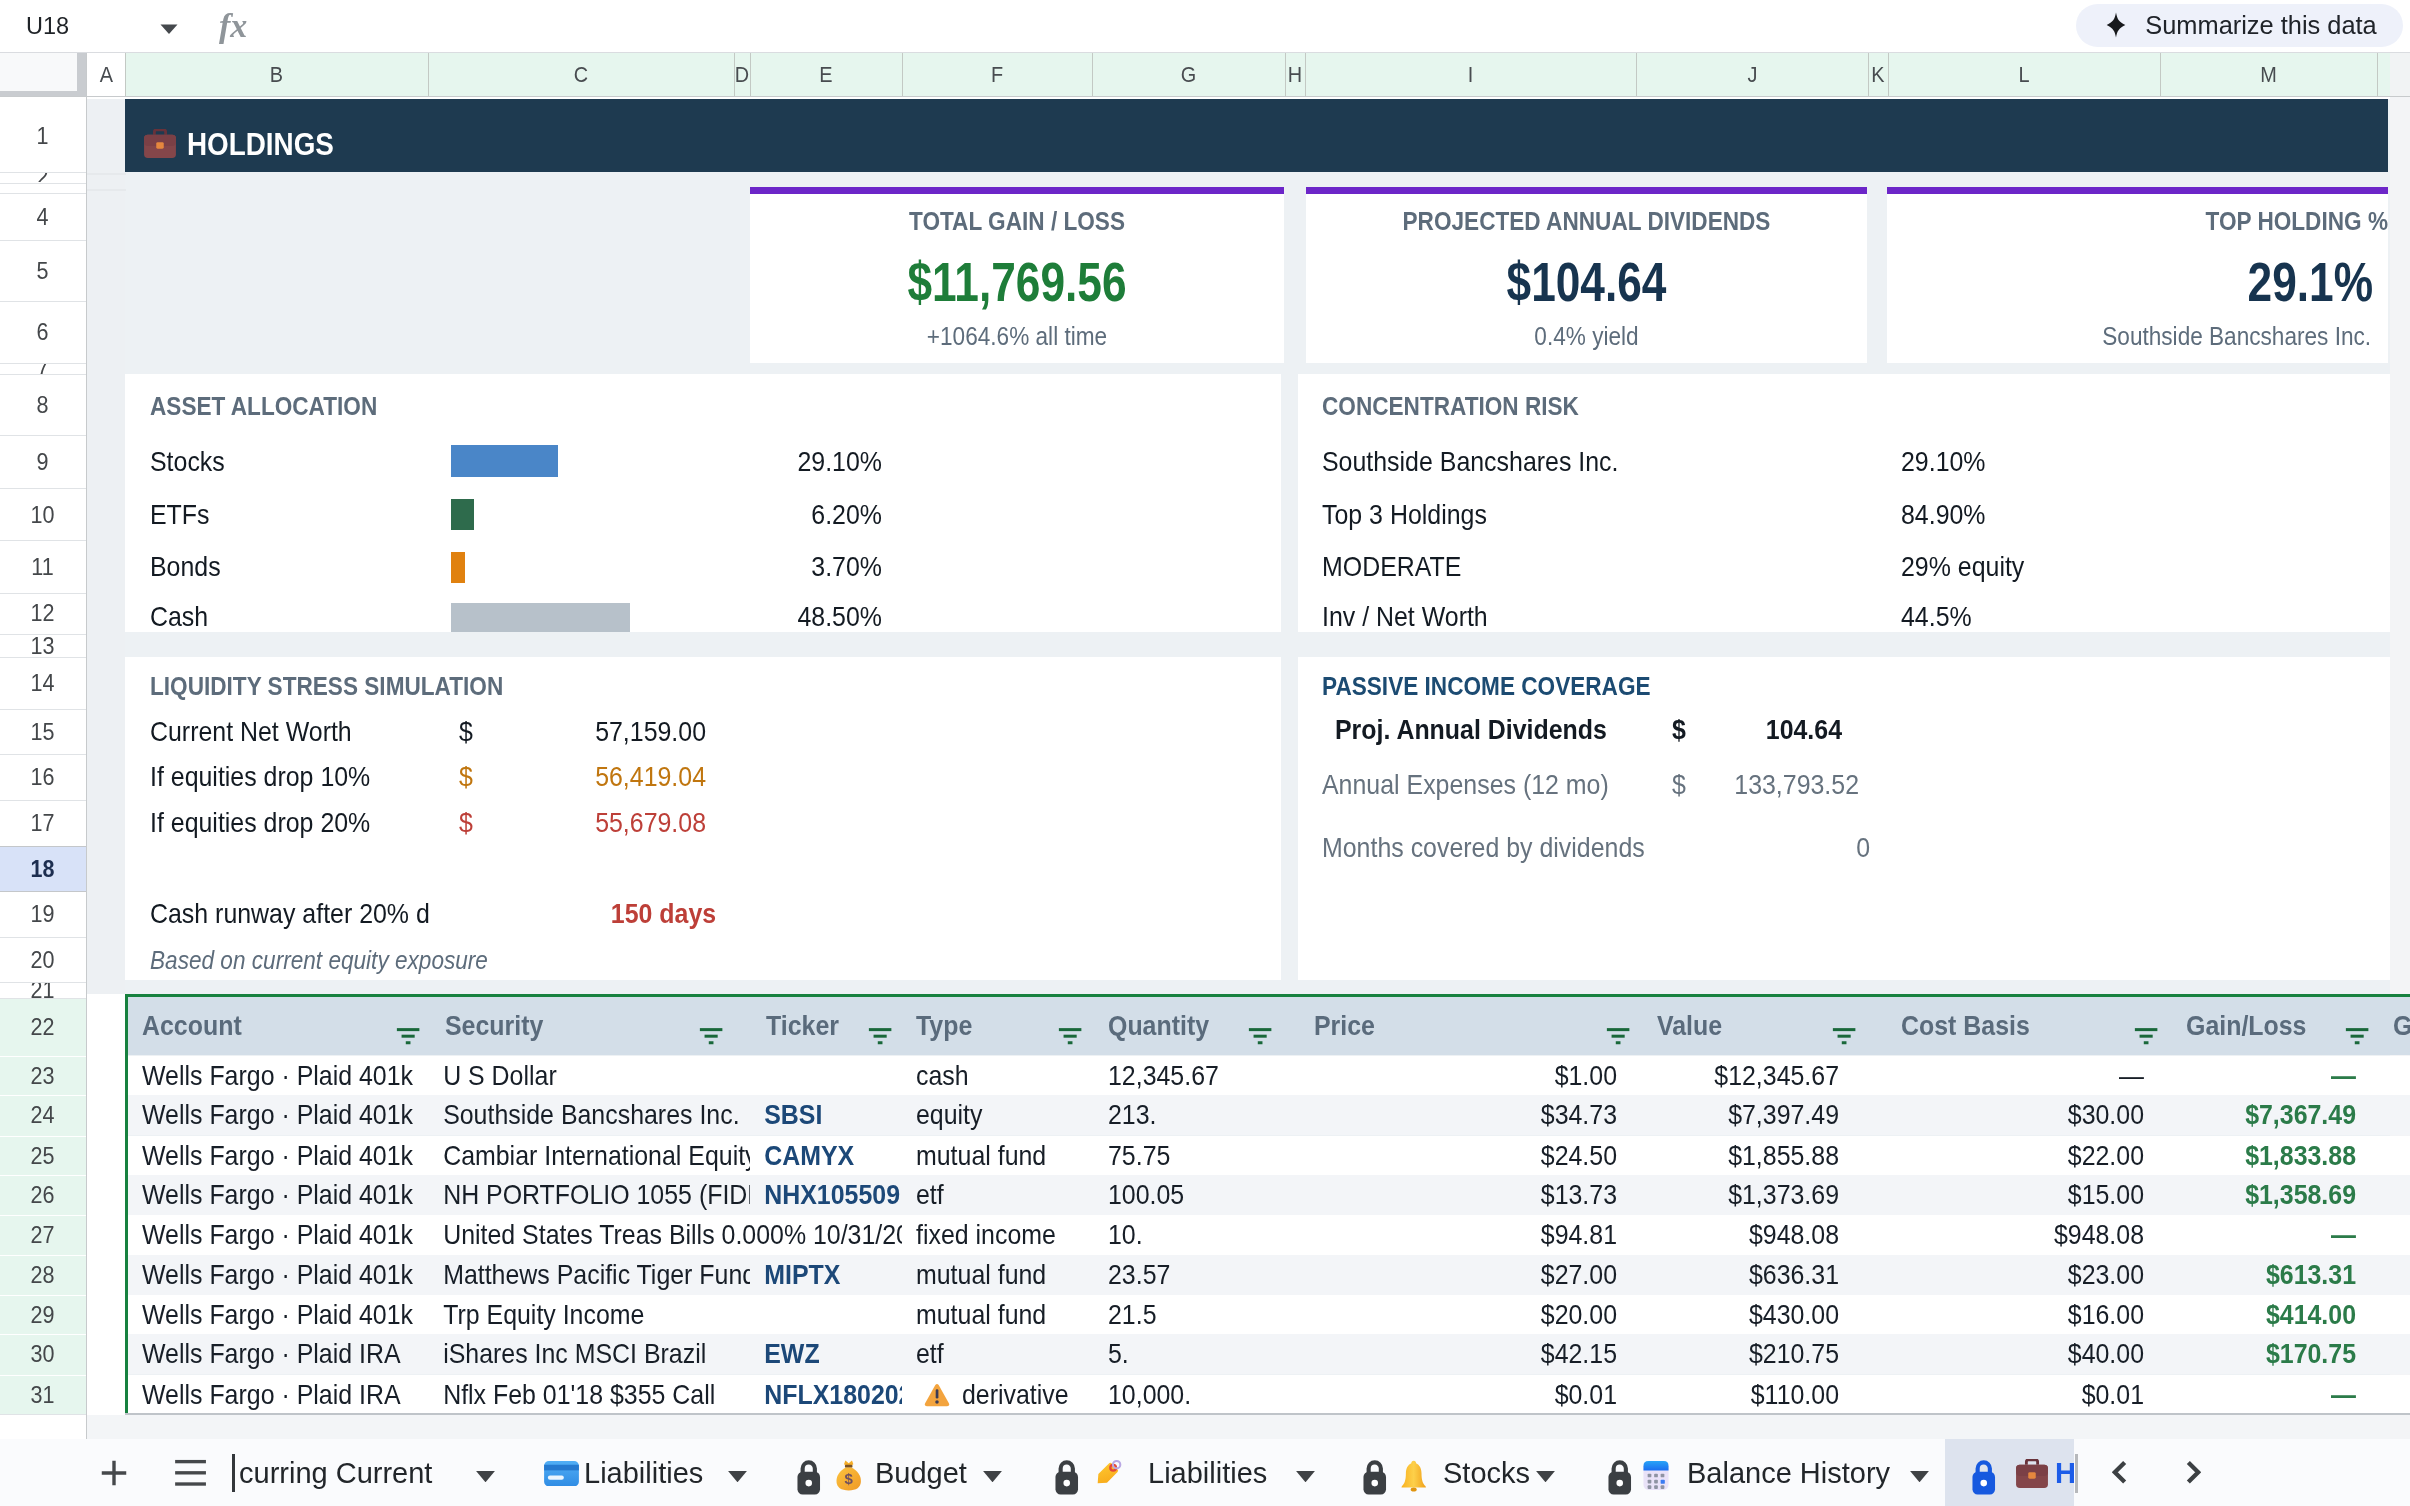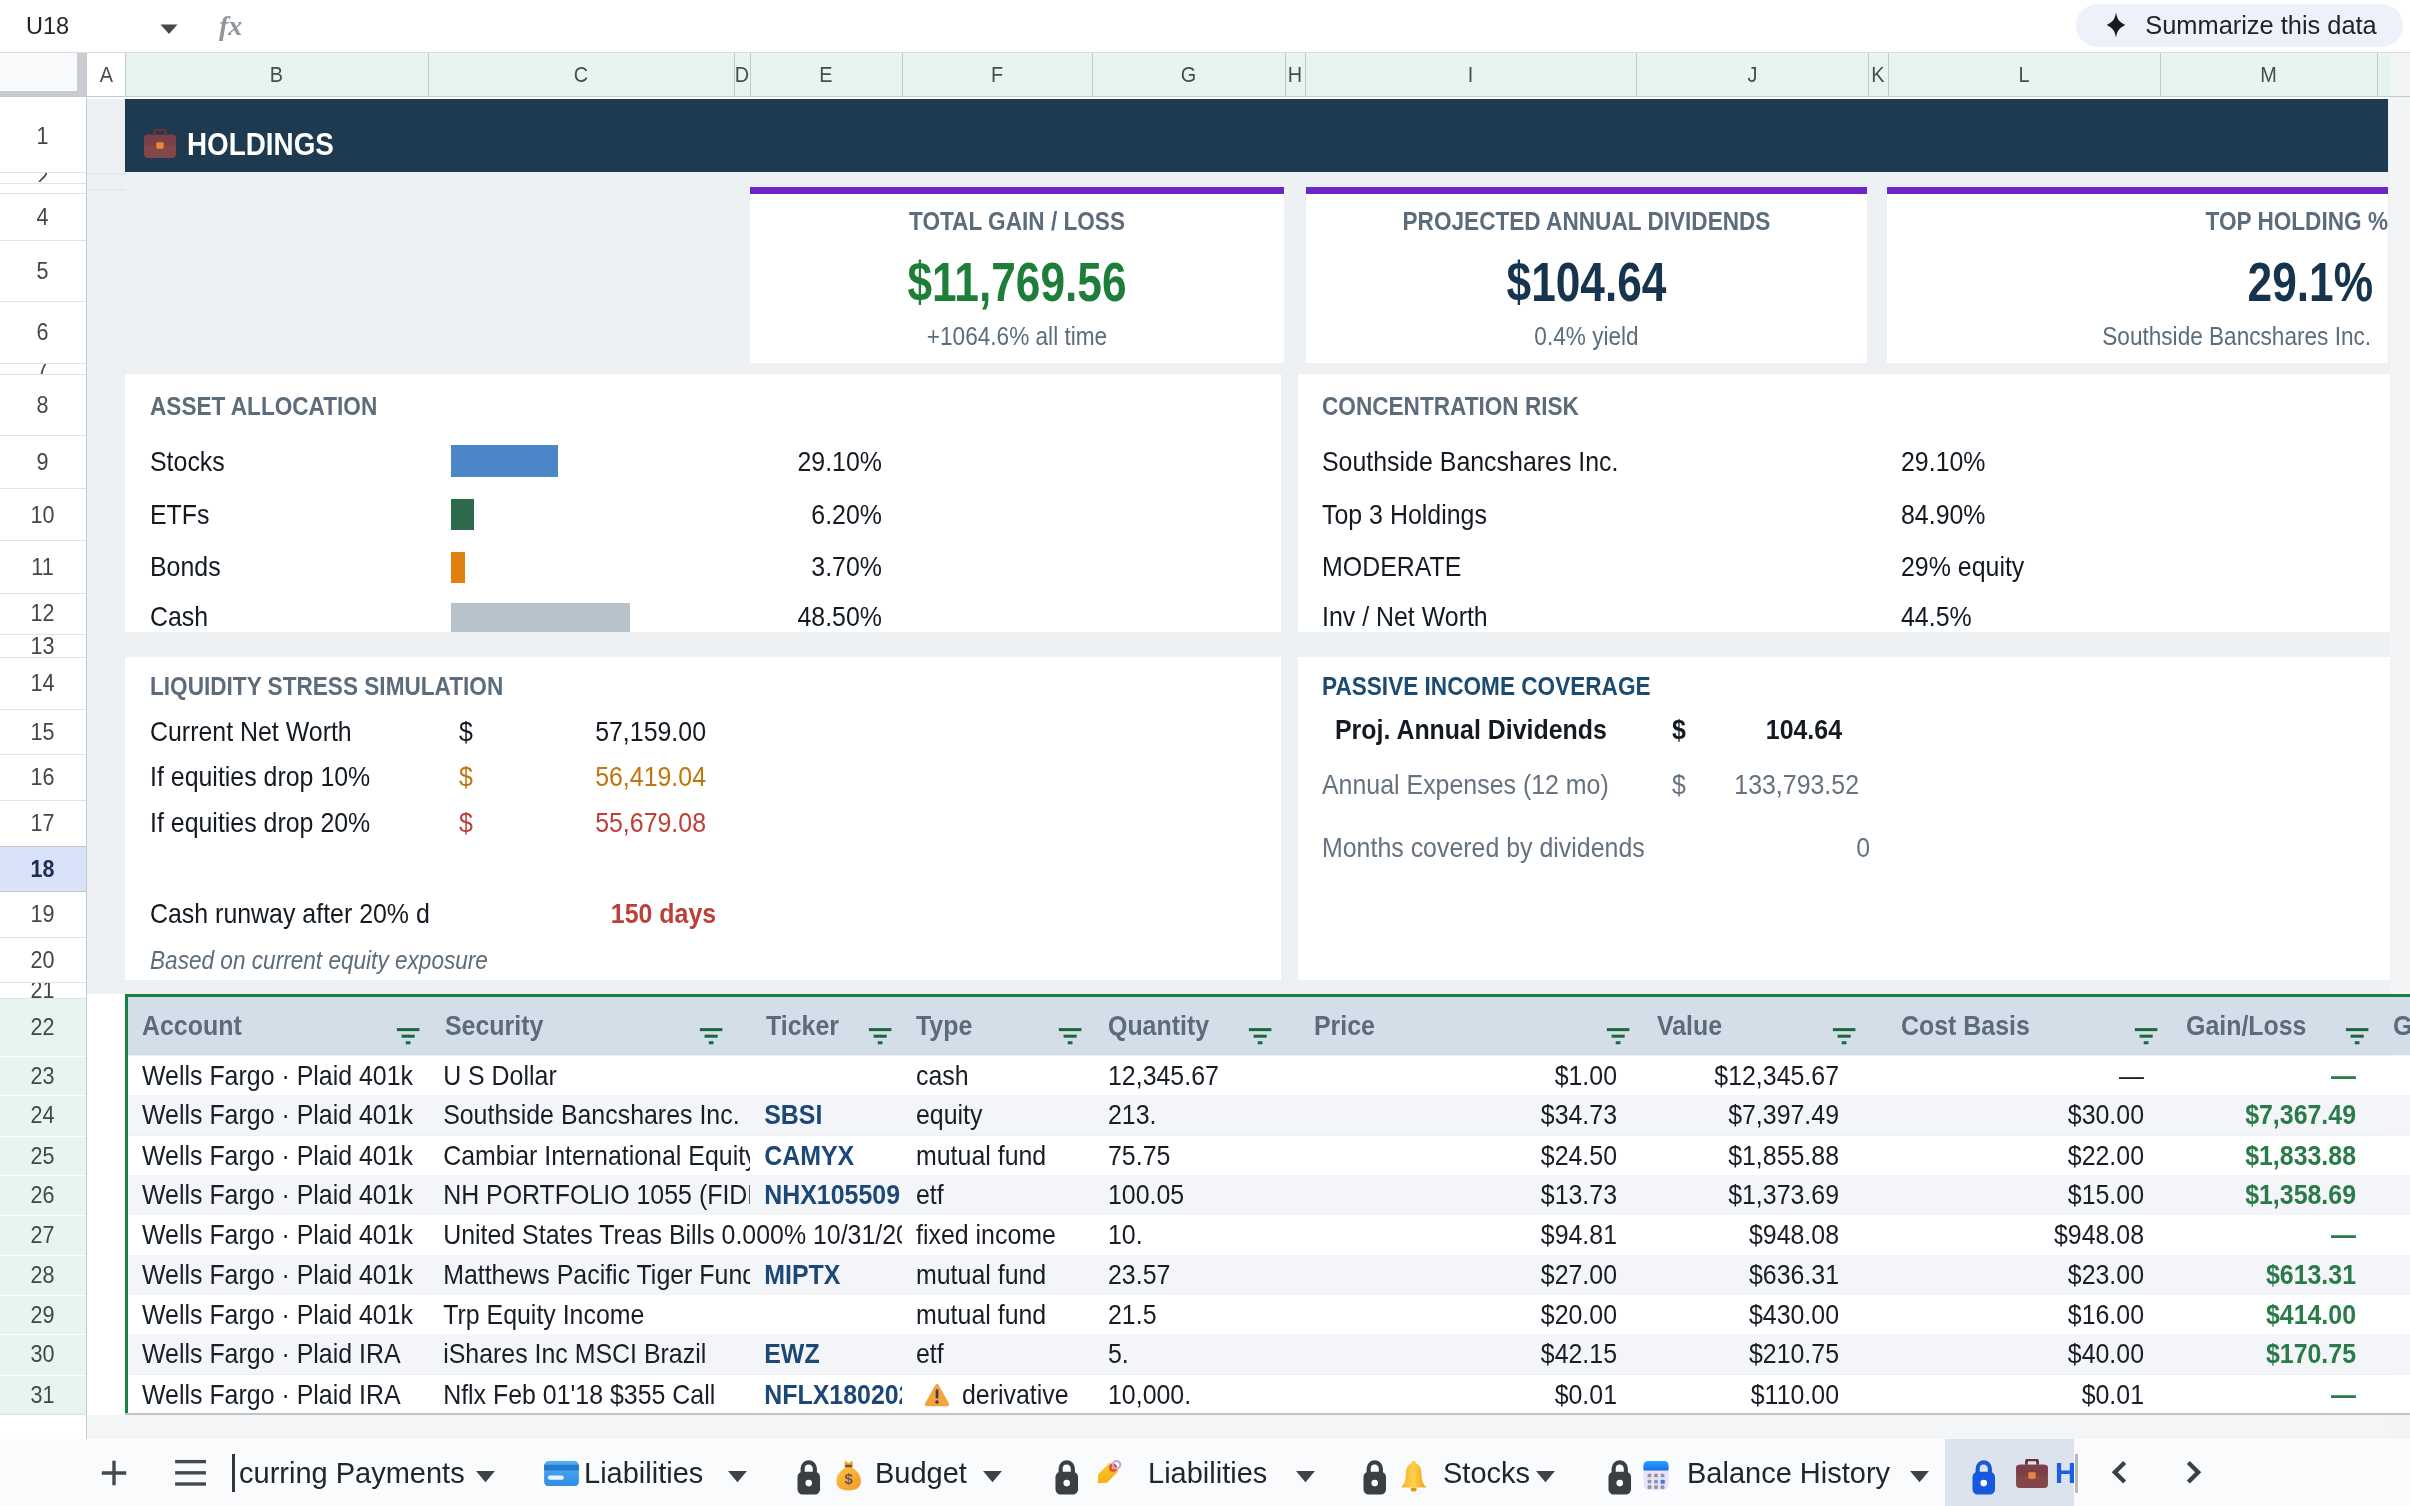--- a/index.html
+++ b/index.html
@@ -4,21 +4,21 @@
 <style>
   html,body{margin:0;padding:0;}
   body{width:2411px;height:1507px;overflow:hidden;background:#fff;
        font-family:"Liberation Sans",sans-serif;}
   #root{position:relative;width:2411px;height:1507px;overflow:hidden;background:#fff;}
   .abs{position:absolute;}
   .fcen{display:flex;align-items:center;}
   
   #topbar{left:0;top:0;width:2411px;height:53px;background:#fff;}
   #nameU18{left:26px;top:0;height:53px;font-size:23.5px;color:#1f2327;}
-  #fx{left:219px;top:0;height:51px;font-size:28px;font-style:italic;font-weight:bold;color:#8f959a;font-family:"Liberation Serif",serif;}
+  #fx{left:219px;top:0;height:51px;font-size:34px;font-style:italic;font-weight:bold;color:#8f959a;font-family:"Liberation Serif",serif;}
   #sumbtn{left:2076px;top:3.8px;width:327px;height:43px;border-radius:22.6px;background:#eef1fa;
           font-size:25.4px;color:#20242a;justify-content:center;}
   
   .colhead{top:53px;height:44px;}
   .hletter{top:53px;height:44px;font-size:22.6px;color:#484c50;justify-content:center;transform:scaleX(0.88);}
   
   .rnum{left:0;width:85px;font-size:24.5px;color:#44474a;justify-content:center;transform:scaleX(0.88);}
   .gline{left:0;width:86px;height:0.9px;background:#e0e3e6;}
   
   .card{background:#fff;border-top:7.5px solid #6c26c8;}
@@ -479,21 +479,21 @@
       <path d="M17 4 V30 M4 17 H30" stroke="#45484b" stroke-width="3.6"></path>
     </svg>
 <svg class="abs" style="left:175px;top:1459px" width="32" height="28" viewBox="0 0 34 30">
       <g fill="#45484b">
         <rect x="0" y="1" width="33" height="3.6"></rect>
         <rect x="0" y="13" width="33" height="3.6"></rect>
         <rect x="0" y="25" width="33" height="3.6"></rect>
       </g>
     </svg>
 <div class="abs" style="left:232px;top:1454px;width:2.8px;height:38px;background:#33373b"></div>
-<div class="abs tabtxt fcen" style="left:239px;top:1439px;height:68px">curring Payments</div>
+<div class="abs tabtxt fcen" style="left:239px;top:1439px;height:68px">curring Current</div>
 <svg class="abs" style="left:476px;top:1471px" width="19" height="11.3" viewBox="0 0 20 12">
       <path d="M0 0 H20 L10 12 Z" fill="#3f4245"></path>
     </svg>
 
 <svg class="abs" style="left:544px;top:1461px" width="35" height="25.4" viewBox="0 0 37 27">
       <defs>
         <linearGradient id="cc" x1="0" y1="0" x2="0" y2="1">
           <stop offset="0" stop-color="#51aef5"></stop>
           <stop offset="1" stop-color="#2f8ce4"></stop>
         </linearGradient>

